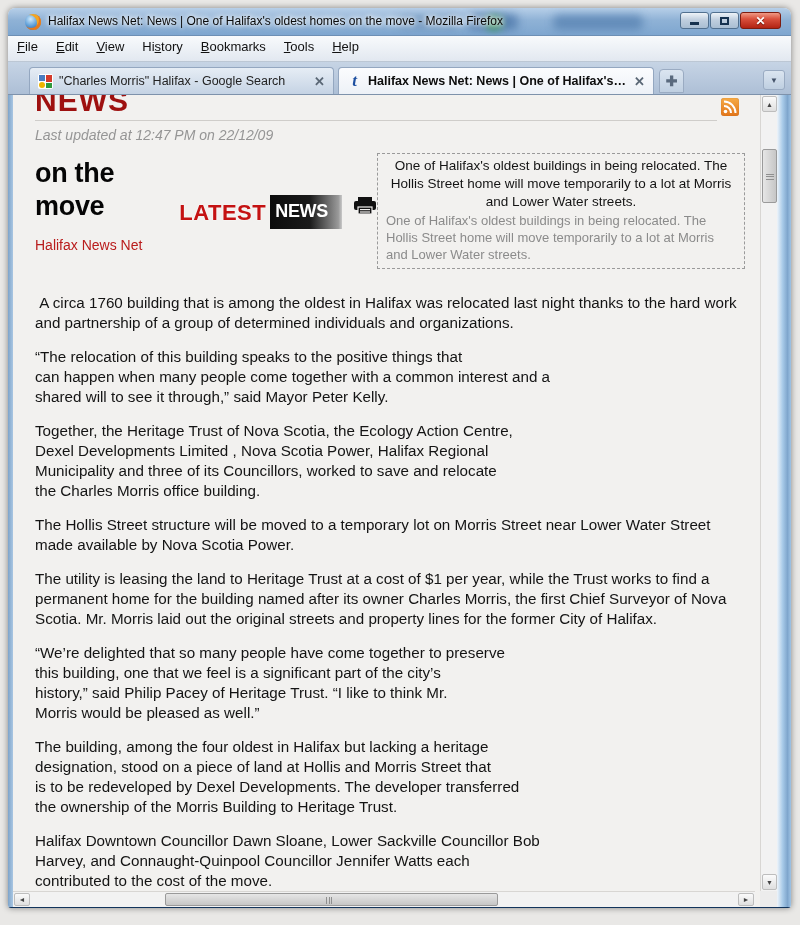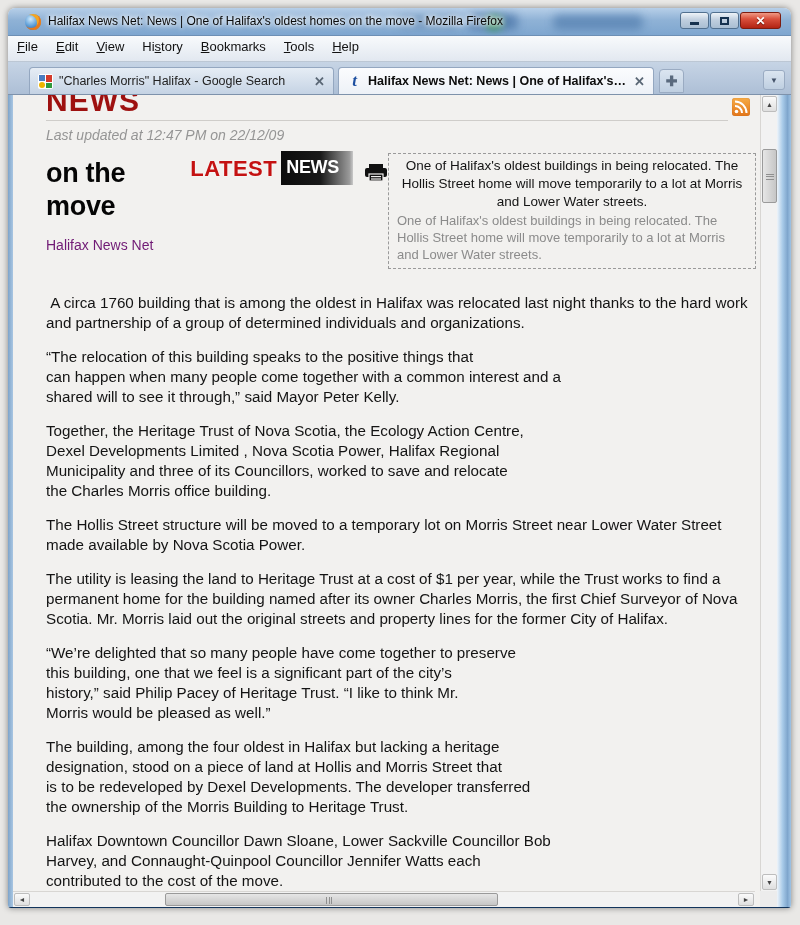--- a/index.html
+++ b/index.html
@@ -65,42 +65,42 @@
     display:flex; align-items:center; justify-content:center; }
 
   
   .main { position:relative; height:812px; background:#f2f1ef; }
   .edge-left { position:absolute; left:0; top:0; bottom:0; width:5px;
     background:linear-gradient(90deg,#7ea4ca,#a9c6e2); }
   .edge-right { position:absolute; right:0; top:0; bottom:0; width:14px;
     background:linear-gradient(90deg,#eef4fa,#a9cbe9 40%,#7fa6cd 75%,#9fc3e4); }
   .bottom-border { height:7px; background:linear-gradient(#0d2a4d,#2f66a8 45%,#0b2446); }
 
-  .page { position:absolute; left:16px; top:0; width:742px; height:796px; overflow:hidden;
+  .page { position:absolute; left:5px; top:0; width:742px; height:796px; overflow:hidden;
     background:#f2f1ef; padding:0 10px 0 22px; }
 
   .news-clip { height:25px; overflow:hidden; position:relative; }
   .news-header { font-size:30px; font-weight:bold; color:#9e1110; letter-spacing:1px; margin-top:-11px; }
   .rss-icon { position:absolute; right:6px; top:3px; width:18px; height:18px; border-radius:3px;
     background:linear-gradient(#f6ab45,#e2761b); box-shadow:inset 0 0 1px #b35a10; }
   .rss-icon svg { position:absolute; left:2px; top:2px; }
   .page-rule { border:none; border-top:1px solid #cfcdca; margin-right:28px; }
   .last-updated { font-style:italic; color:#959595; font-size:14px; margin-top:6px; }
 
   .headline-row { display:flex; margin-top:8px; }
   .headline-col { flex:1; padding-top:6px; }
   .headline { font-size:27px; line-height:33px; font-weight:bold; color:#050505; letter-spacing:-0.3px; }
-  .headline-line2 { display:flex; align-items:flex-start; gap:9px; }
+  .headline-line2 { display:flex; align-items:flex-end; gap:9px; }
   .latestnews-logo { display:flex; align-items:center; height:22px; }
   .logo-latest { color:#c41212; font-weight:bold; font-size:22px; letter-spacing:0.5px;
     text-shadow:0 0 2px #fff; margin-right:4px; }
   .logo-news { color:#fff; font-weight:bold; font-size:18px; padding:0 14px 1px 5px;
     background:linear-gradient(90deg,#0c0c0c,#1a1a1a 55%,#9a9a9a 95%,#c9c9c9); }
   .printer-icon { margin-left:2px; }
-  .byline { font-size:14px; color:#701a75; margin-top:14px; }
+  .byline { font-size:14px; color:#b91c1c; margin-top:14px; }
 
   .caption-box { width:368px; border:1px dashed #9a9a9a; padding:3px 8px 5px; margin-top:2px;
     flex:0 0 auto; align-self:flex-start; }
   .caption-primary { font-size:13.5px; line-height:18px; color:#141414; text-align:center; }
   .caption-secondary { font-size:13px; line-height:17px; color:#8b8b8b; margin-top:1px; }
 
   .article { margin-top:24px; }
   .article p { font-size:15.2px; line-height:20px; color:#141414; margin:0 0 14px; white-space:pre-line; }
 
   

